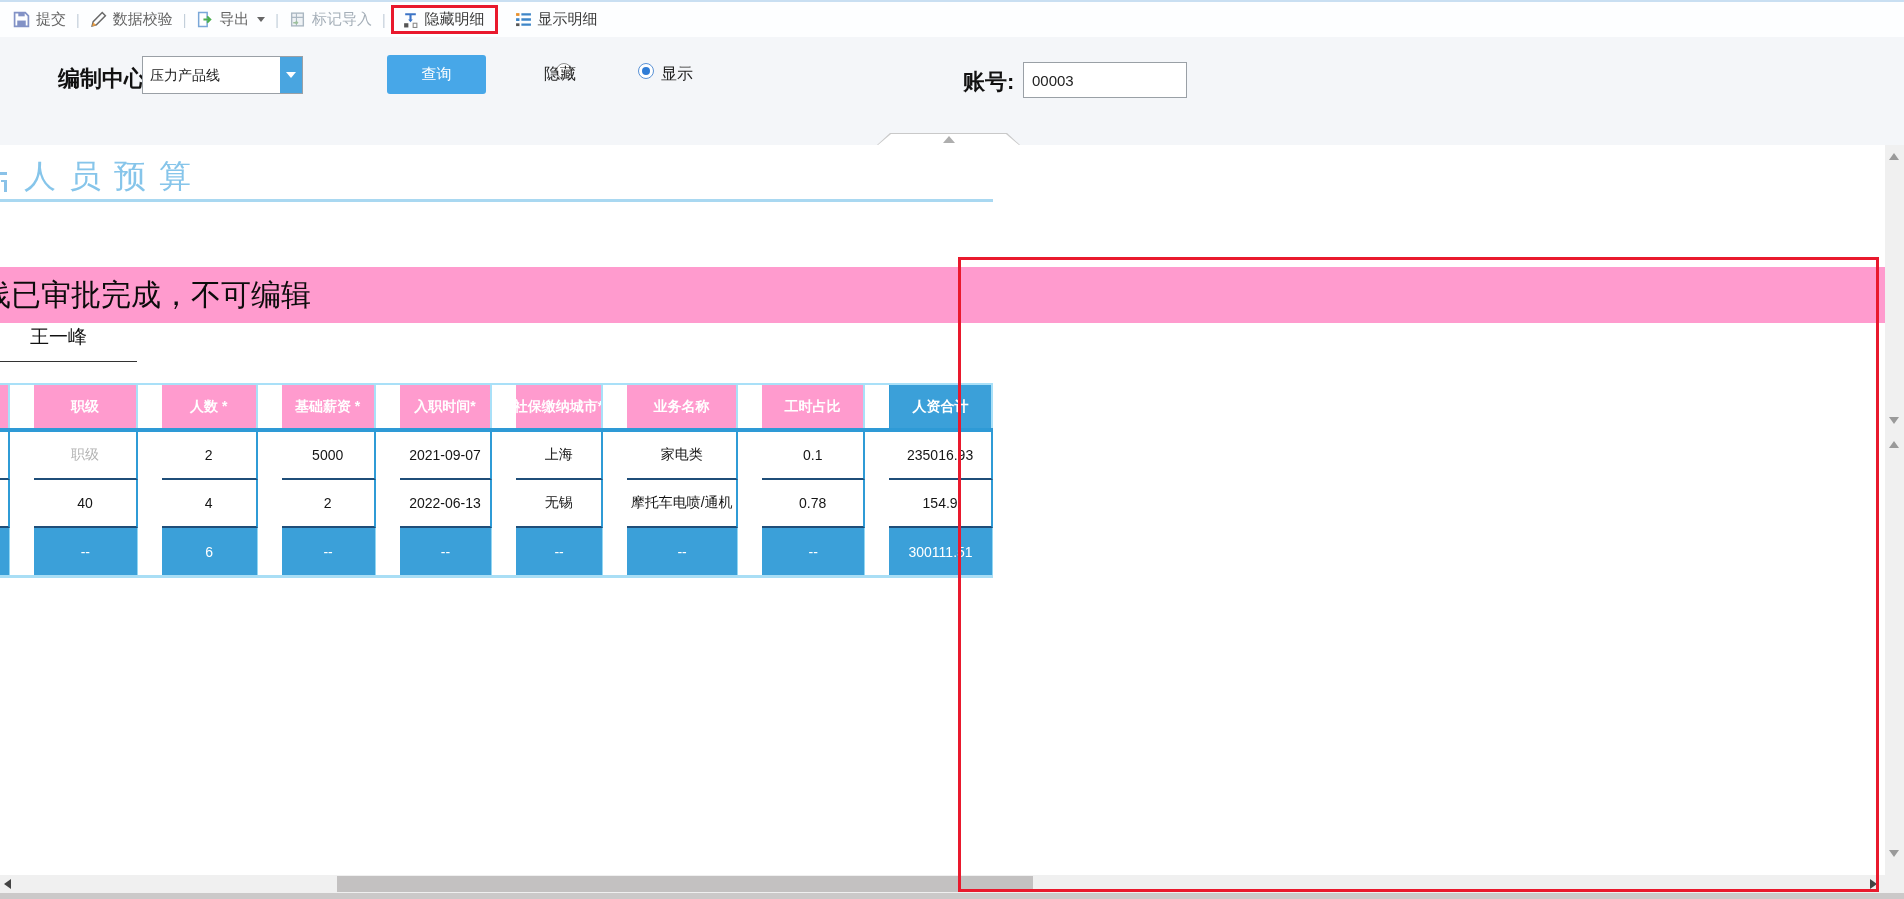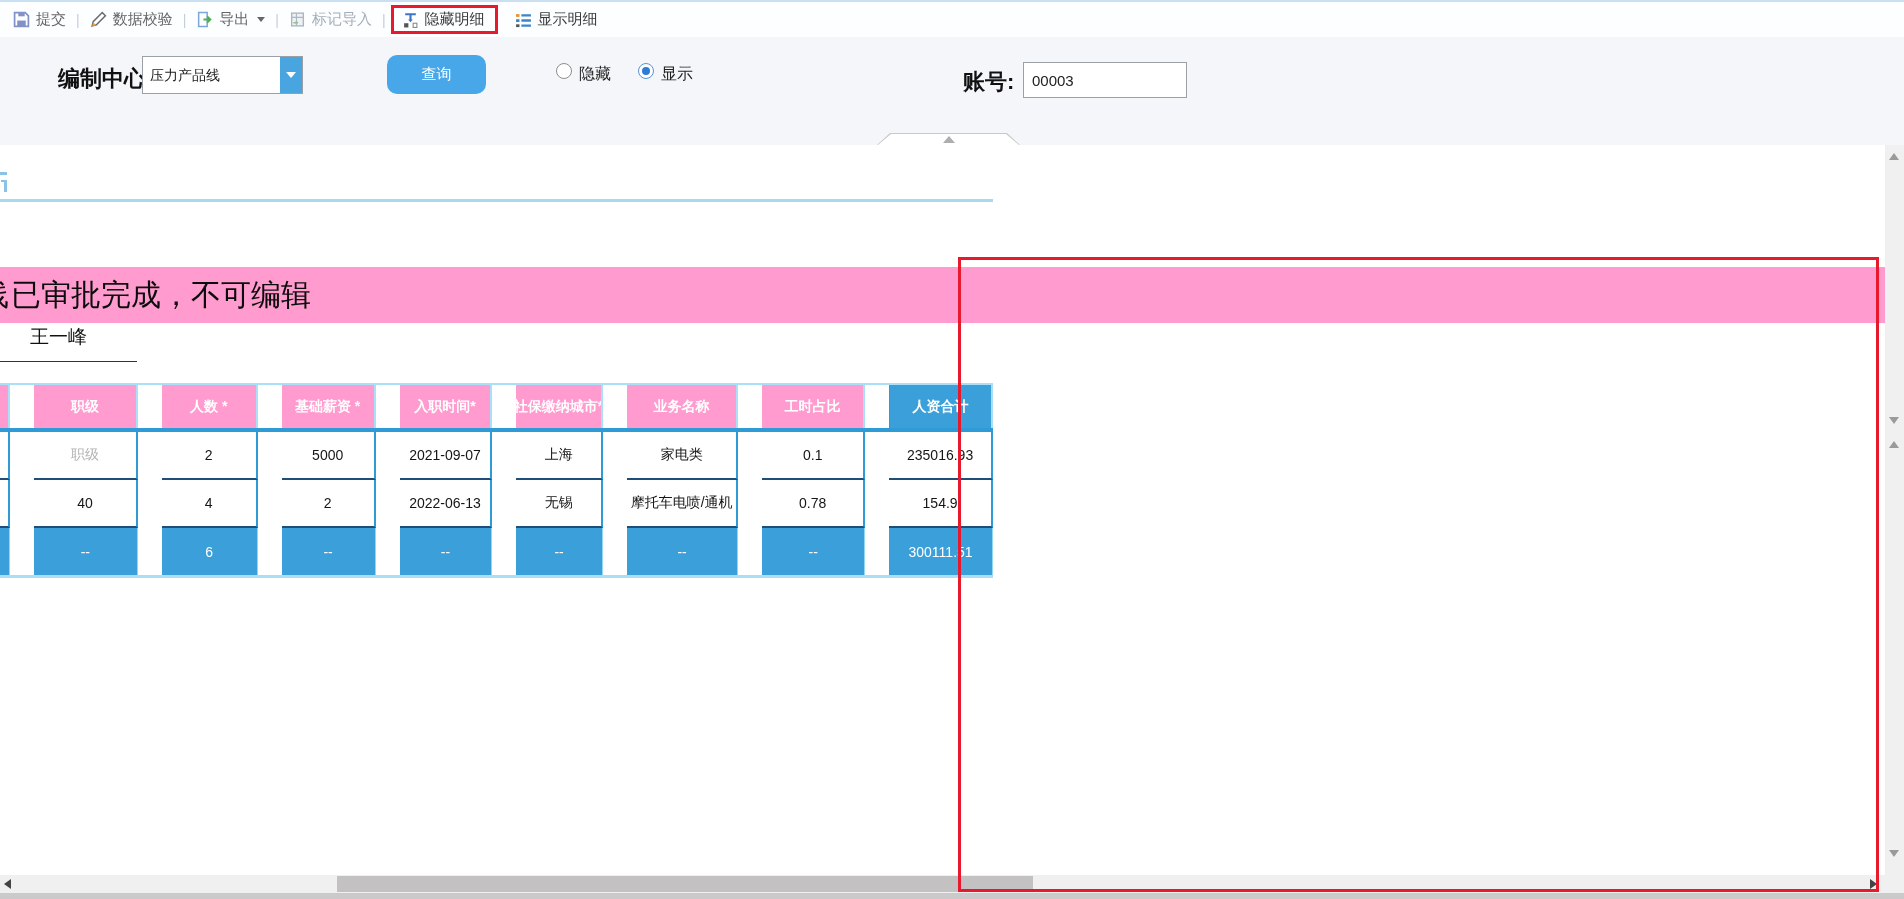--- a/index.html
+++ b/index.html
@@ -21,21 +21,21 @@
   
   .filterbar{position:absolute;left:0;top:37px;width:1904px;height:108px;background:#f4f6f9;}
   .lbl{position:absolute;font-weight:bold;font-size:22px;color:#111;}
   .combo{position:absolute;left:142px;top:19px;width:161px;height:38px;background:#fff;
          border:1px solid #9aa0a6;box-sizing:border-box;display:flex;cursor:pointer;}
   .combo-text{flex:1;font-size:14px;color:#222;line-height:36px;padding-left:7px;overflow:hidden;}
   .combo-btn{width:22px;background:#49a5e0;display:flex;align-items:center;justify-content:center;}
   .combo-btn i{width:0;height:0;border-left:5px solid transparent;border-right:5px solid transparent;
                border-top:6px solid #fff;}
   .querybtn{position:absolute;left:387px;top:18px;width:99px;height:39px;background:#47a7e8;border:none;
-            border-radius:10px;color:#fff;font-size:15px;cursor:pointer;font-family:inherit;}
+            border-radius:3px;color:#fff;font-size:15px;cursor:pointer;font-family:inherit;}
   .radio{position:absolute;width:16px;height:16px;border:1px solid #8e8e8e;border-radius:50%;
          background:#fff;box-sizing:border-box;cursor:pointer;}
   .radio.checked{border-color:#5a92d6;}
   .radio.checked::after{content:"";position:absolute;left:3px;top:3px;width:8px;height:8px;
          border-radius:50%;background:#2f7cd6;}
   .radiolbl{position:absolute;font-size:16px;color:#222;}
   .acct-input{position:absolute;left:1023px;top:25px;width:164px;height:36px;border:1px solid #9aa0a6;
               box-sizing:border-box;font-size:15px;padding-left:8px;color:#222;font-family:inherit;}
 
   
@@ -51,21 +51,21 @@
   
   .content{position:absolute;left:0;top:145px;width:1885px;height:730px;background:#fff;}
   .title-frag{position:absolute;left:0;top:170px;width:9px;height:26px;}
   .title-frag::before{content:"";position:absolute;left:0;top:2px;width:7px;height:3px;background:#8ac2e8;}
   .title-frag::after{content:"";position:absolute;left:1px;top:10px;width:6px;height:12px;
         border-right:3px solid #8ac2e8;border-top:2px solid #8ac2e8;box-sizing:border-box;}
   .page-title{position:absolute;left:24px;top:155px;font-size:32px;letter-spacing:13px;
         color:#86c5ea;white-space:nowrap;}
   .title-underline{position:absolute;left:0;top:199px;width:993px;height:3px;background:#a9d8f1;}
   .banner{position:absolute;left:0;top:267px;width:1885px;height:56px;background:#ff9bce;
-          display:flex;align-items:center;color:#0c0c0c;font-size:30px;white-space:nowrap;}
+          display:flex;align-items:center;color:#0c0c0c;font-size:30px;white-space:nowrap;text-align:right;}
   .clipchar{display:inline-block;width:11px;overflow:hidden;height:40px;line-height:40px;}
   .clipchar span{display:inline-block;margin-left:-21px;}
   .editor-name{position:absolute;left:2px;top:324px;font-size:19px;color:#111;margin-left:28px;}
   .name-underline{position:absolute;left:0;top:361px;width:137px;height:1px;background:#333;}
 
   
   .ptable{position:absolute;left:0;top:383px;width:993px;font-size:14px;}
   .trow{display:flex;gap:24px;}
   .cell{box-sizing:border-box;display:flex;align-items:center;justify-content:center;
         overflow:hidden;white-space:nowrap;}
@@ -145,57 +145,58 @@
       <div class="titem dark" style="padding:0 3px;">
         <svg width="17" height="17" viewBox="0 0 16 16">
             <path d="M3 3h10M8 3v5.5" fill="none" stroke="#3d74c6" stroke-width="2"></path>
             <path d="M8 10.5L5.8 8h4.4z" fill="#3d74c6"></path>
             <rect x="2" y="11.5" width="4" height="4" fill="#555"></rect>
             <rect x="10.5" y="11.5" width="3.5" height="4" fill="none" stroke="#888" stroke-width="1"></rect>
           </svg>
         <span>隐藏明细</span>
       </div>
     </div>
-    <div class="titem dark" style="margin-left:8px;align-items:flex-end;">
+    <div class="titem dark" style="margin-left:8px;">
       <svg width="17" height="17" viewBox="0 0 16 16">
           <path d="M6 3.2h9M6 8h9M6 12.8h9" stroke="#3d85c8" stroke-width="2.2"></path>
           <rect x="1" y="2" width="3.2" height="2.6" fill="#e8912d"></rect>
           <rect x="1" y="6.8" width="3.2" height="2.6" fill="#3d85c8"></rect>
           <rect x="1" y="11.6" width="3.2" height="2.6" fill="#555"></rect>
         </svg>
       <span>显示明细</span>
     </div>
   </div>
 
   <div class="filterbar">
     <span class="lbl" style="left:58px;top:27px;">编制中心:</span>
     <div class="combo">
       <span class="combo-text">压力产品线</span>
       <span class="combo-btn">
           <i></i>
         </span>
     </div>
     <button class="querybtn">查询</button>
     <span class="radio" style="left:556px;top:26px;"></span>
-    <span class="radiolbl" style="left:579px;top:27px;">隐藏</span>
+    <span class="radiolbl" style="left:544px;top:27px;">隐藏</span>
     <span class="radio checked" style="left:638px;top:26px;"></span>
     <span class="radiolbl" style="left:661px;top:27px;">显示</span>
     <span class="lbl" style="left:963px;top:30px;">账号:</span>
     <input class="acct-input" type="text" value="00003" style="">
   </div>
 
   <div class="collapse-tab">
     <div class="outer"></div>
     <div class="inner"></div>
     <i class="arrow"></i>
   </div>
 
   <div class="content"></div>
 
   <span class="title-frag"></span>
+  <div class="page-title">人员预算</div>
   <div class="title-underline"></div>
 
   <div class="banner">
     <span class="clipchar"><span>线</span></span>
     <span>已审批完成，不可编辑</span>
   </div>
 
   <span class="editor-name">王一峰</span>
   <div class="name-underline"></div>
 

